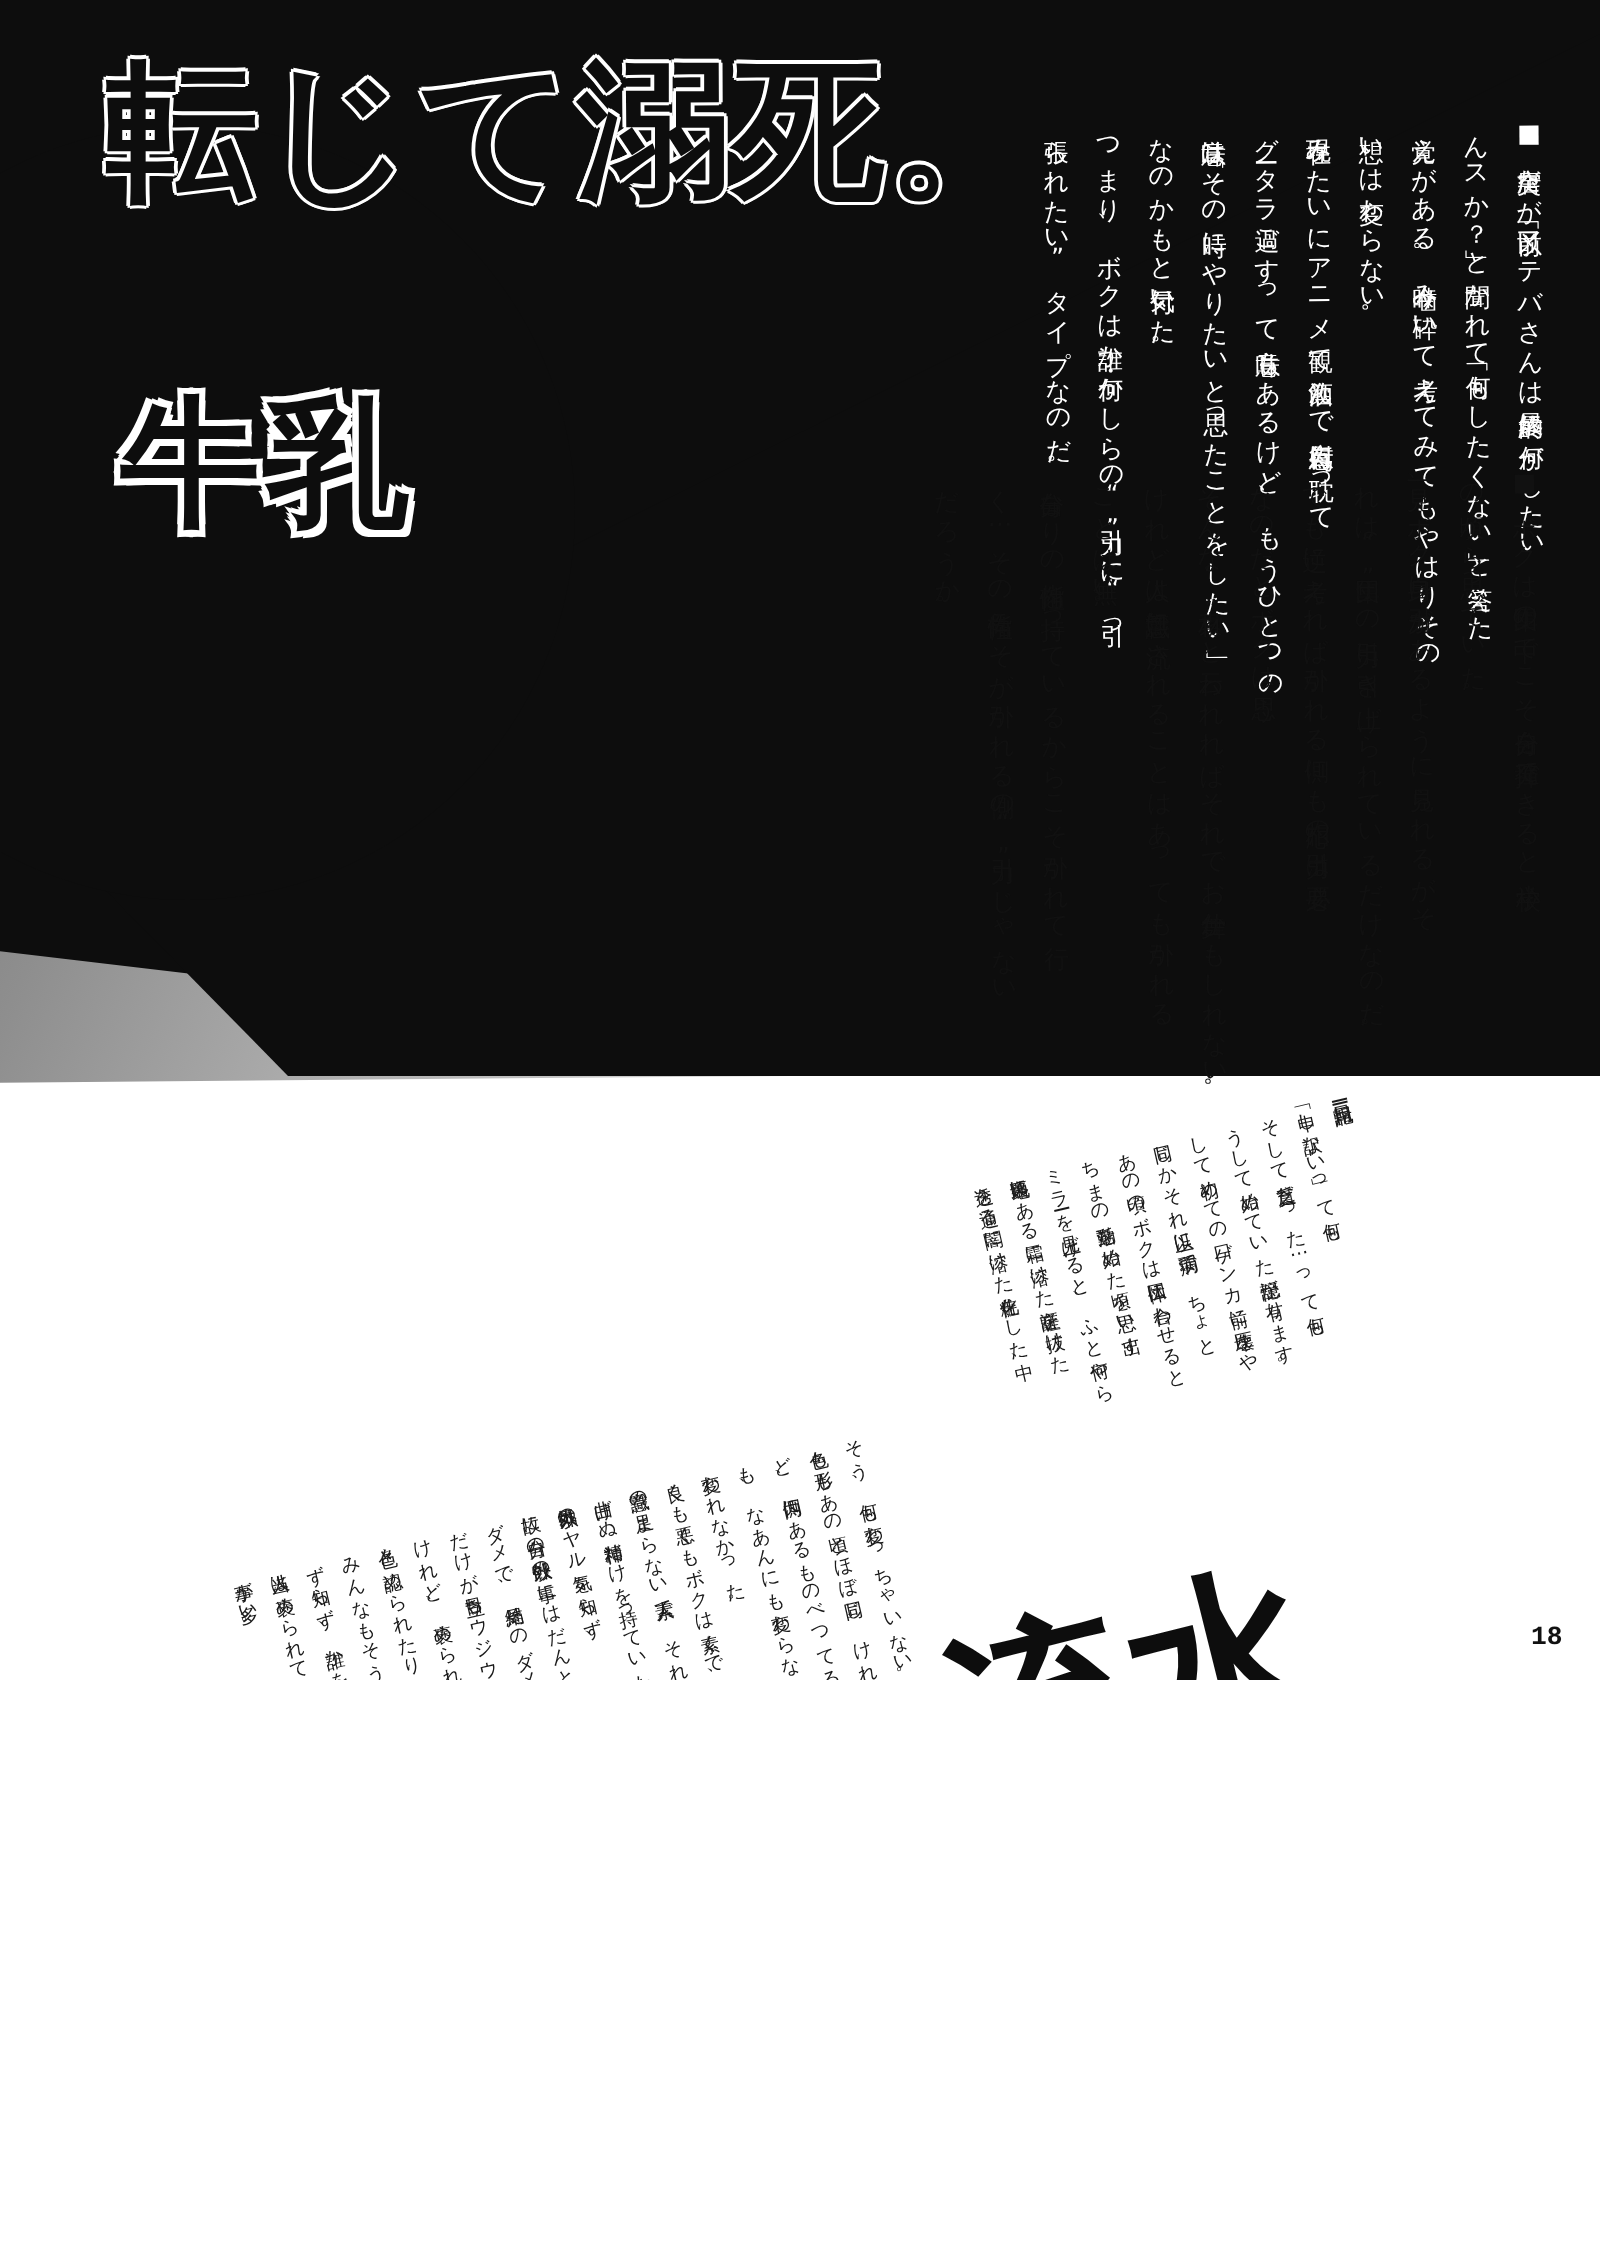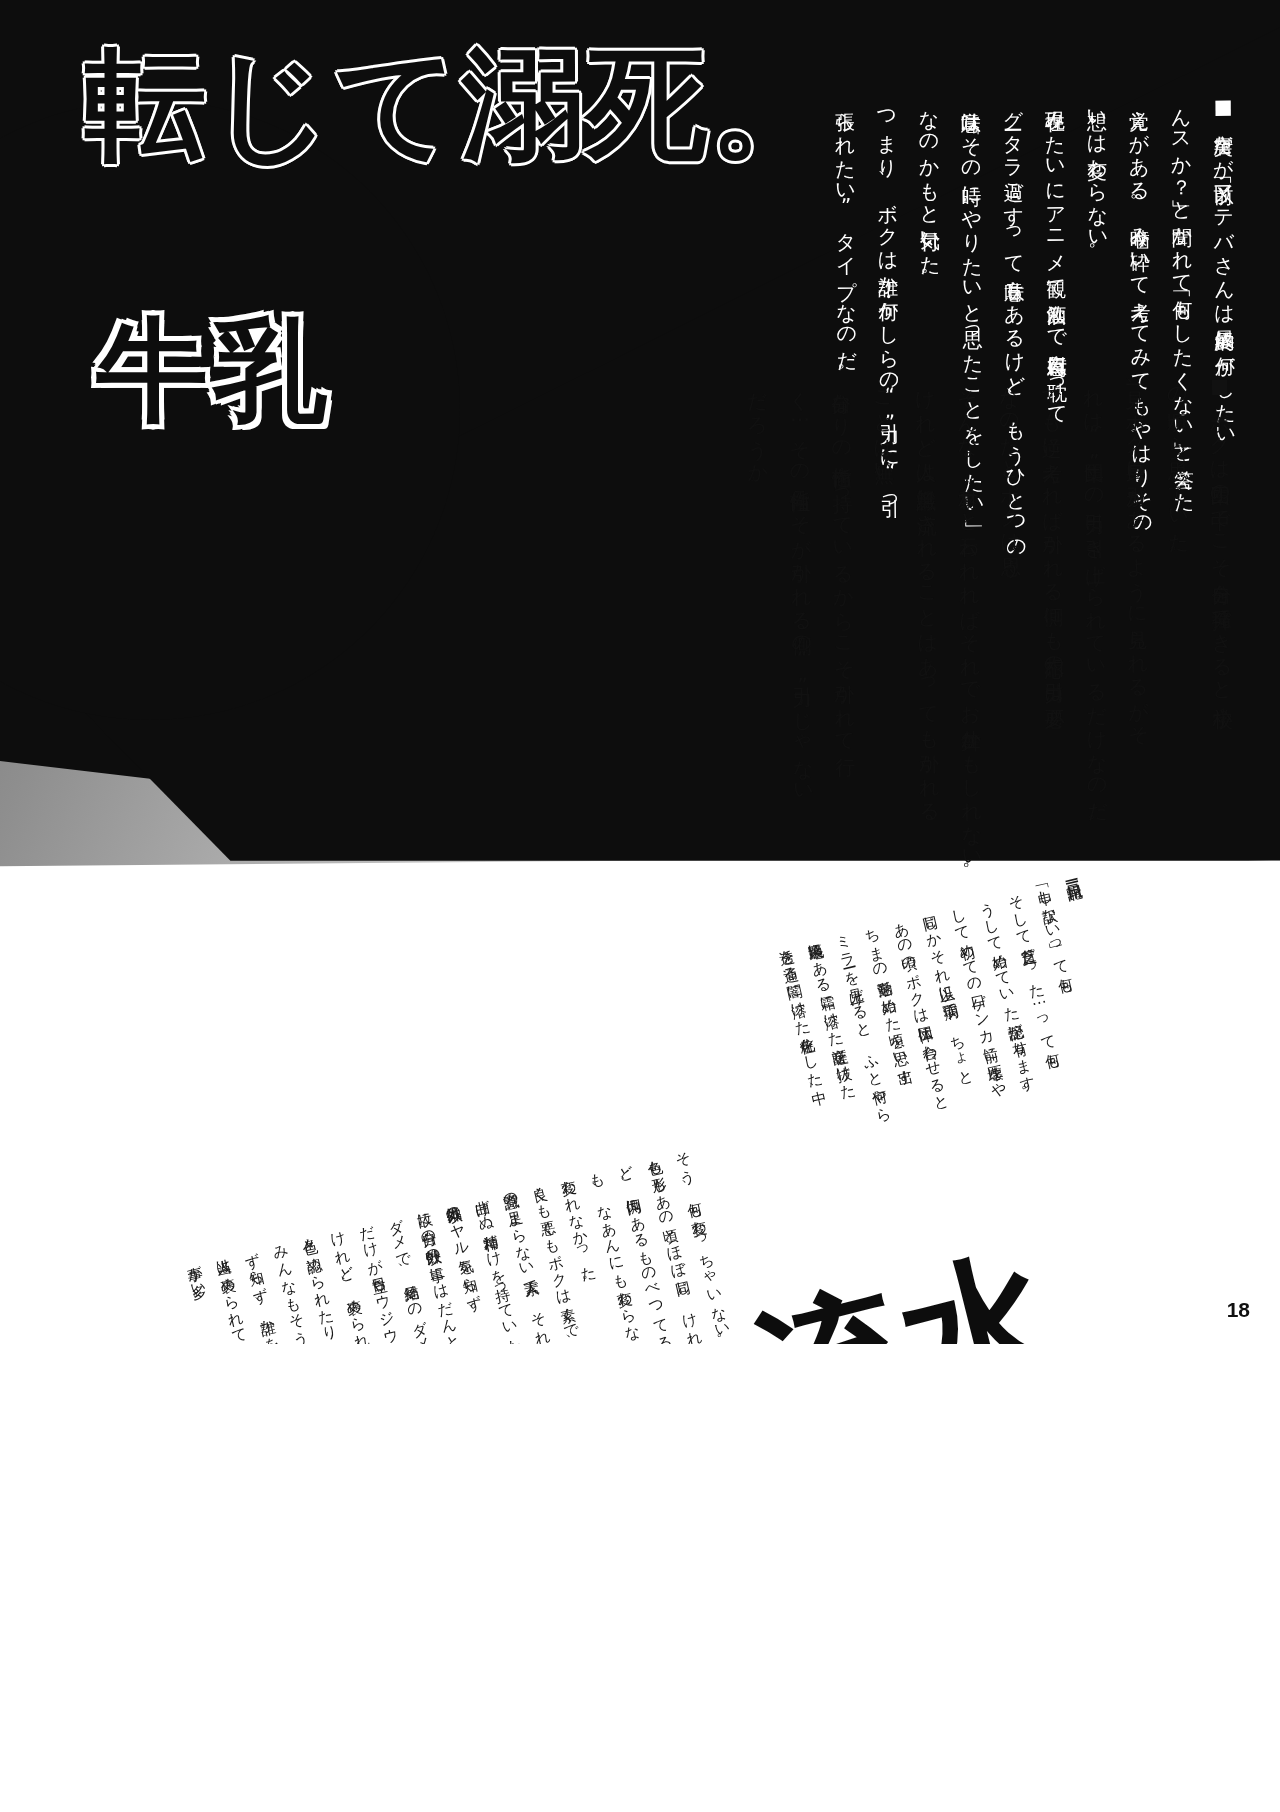--- a/index.html
+++ b/index.html
@@ -199,21 +199,21 @@
     margin-left: 7px;
     letter-spacing: 0.5px;
     line-height: 1.5;
   }
 
   
   .page-number {
     position: absolute;
     right: 30px;
     bottom: 22px;
-    font-family: Liberation Sans, sans-serif;
+    font-family: Liberation Mono, monospace;
     font-size: 21px;
     font-weight: bold;
     color: #111111;
     z-index: 9;
   }
 </style>
 </head>
 <body>
 
 <div id="page">

